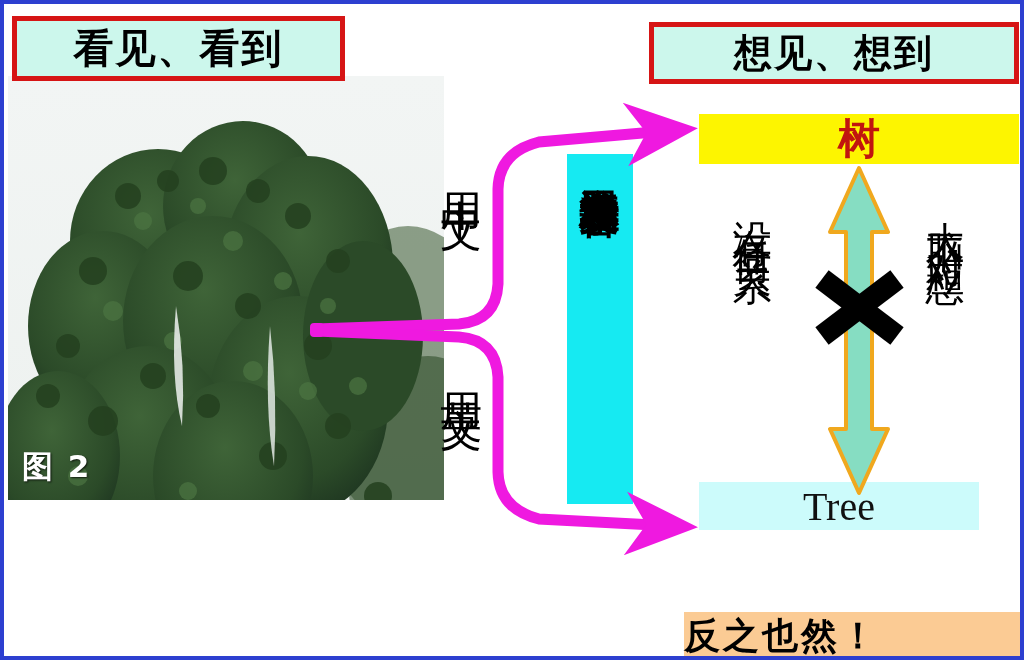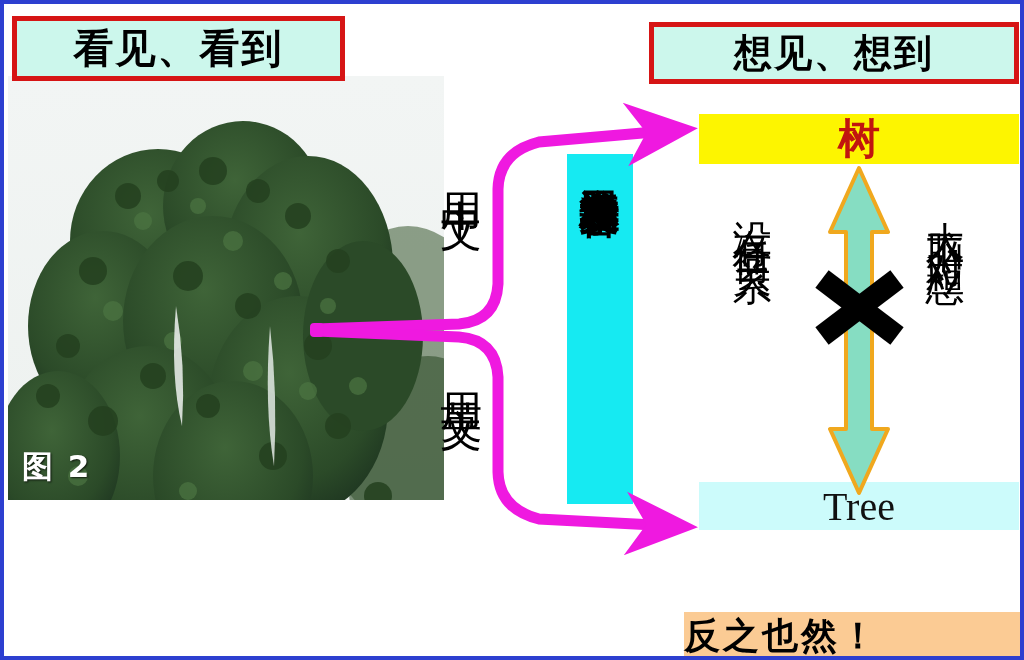--- a/index.html
+++ b/index.html
@@ -137,21 +137,21 @@
   #tree-cn-box .word {
     color: #c1150f;
     font-size: 42px;
     font-weight: 700;
     font-family: "DejaVu Sans", "Liberation Sans", sans-serif;
   }
   #tree-en-box {
     position: absolute;
     left: 695px;
     top: 478px;
-    width: 320px;
+    width: 280px;
     height: 48px;
     background: #ccfbfb;
     display: flex;
     align-items: center;
     justify-content: center;
   }
   #tree-en-box .word {
     color: #111111;
     font-size: 40px;
     font-family: "Liberation Serif", "DejaVu Serif", serif;

